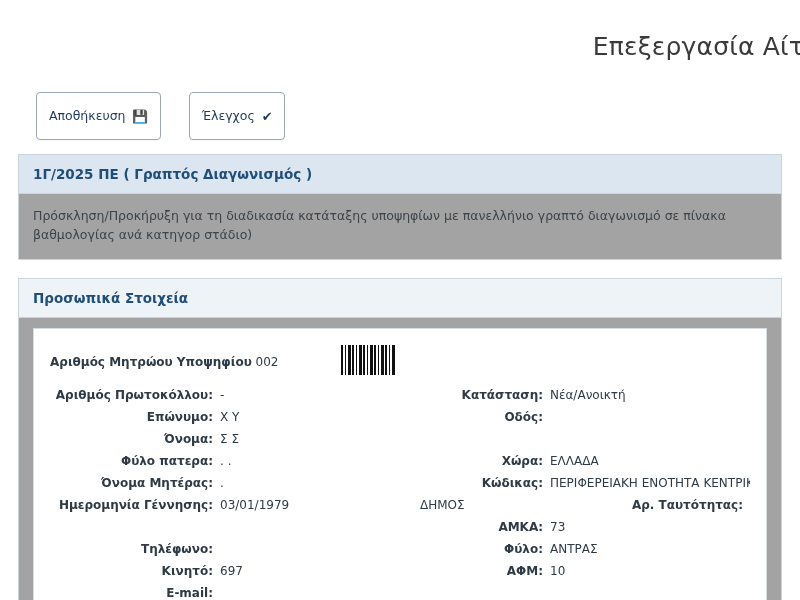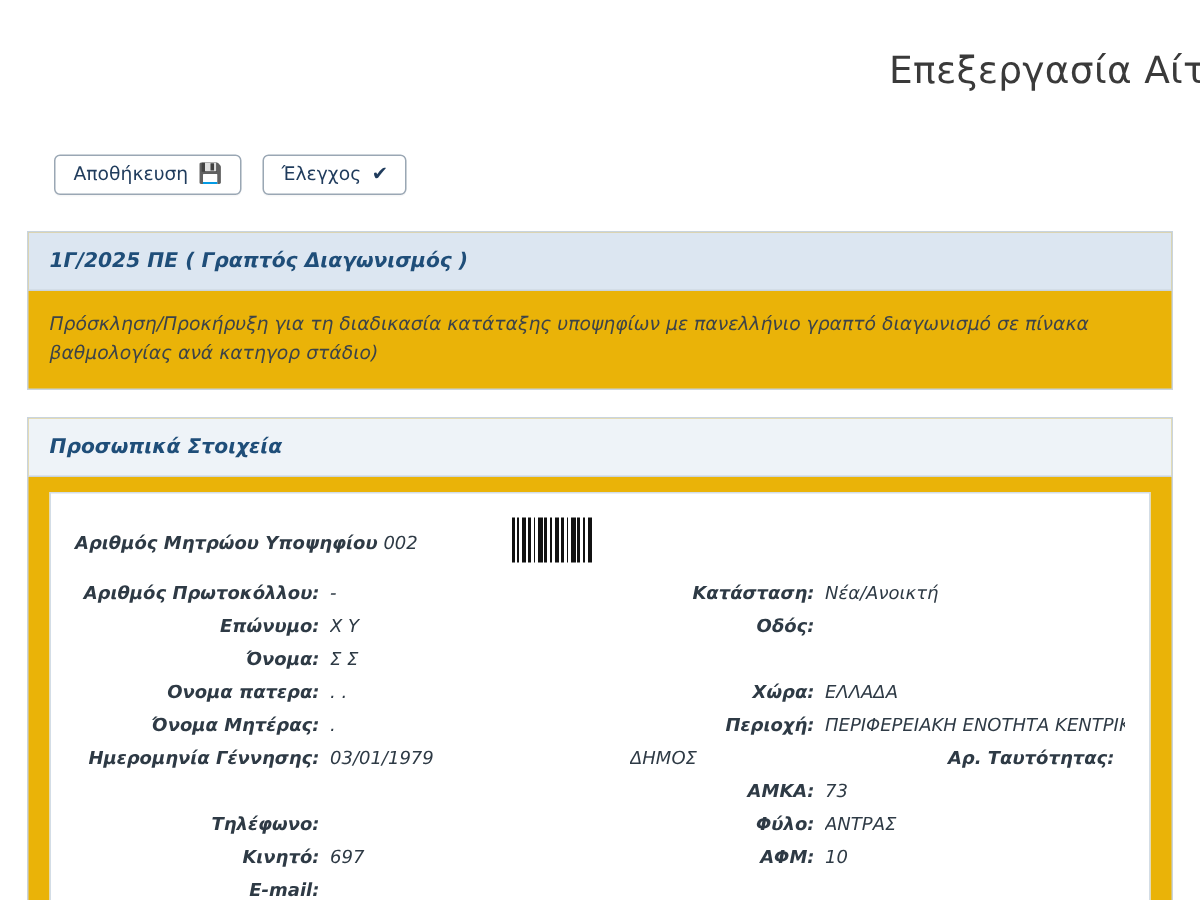--- a/index.html
+++ b/index.html
@@ -33,22 +33,21 @@
     color: #3a3a3a;
     font-weight: 400;
     white-space: nowrap;
     letter-spacing: 0.2px;
     margin-right: -4px;
   }
 
   
   .toolbar {
     display: flex;
-    align-items: center;
-    gap: 14px;
+    gap: 28px;
     padding-left: 36px;
     height: 48px;
     box-sizing: border-box;
   }
   .btn {
     display: inline-flex;
     align-items: center;
     gap: 7px;
     background: #ffffff;
     border: 1px solid #9aa7b4;
@@ -66,23 +65,22 @@
     color: #1f3b5c;
     display: inline-block;
     line-height: 1;
   }
   .btn .lbl { display: inline-block; }
 
   
   .panel {
     margin: 0 18px 0 18px;
     border: 1px solid #c9d4de;
-    background: #eab308;
-    box-sizing: border-box;
-    font-style: italic;
+    background: #a3a3a3;
+    box-sizing: border-box;
   }
   .panel + .panel { margin-top: 18px; }
 
   .panel-head {
     background: #dce6f1;
     border-bottom: 1px solid #c9d4de;
     padding: 11px 14px;
     font-size: 13.5px;
     font-weight: bold;
     color: #1f4e79;
@@ -206,28 +204,28 @@
         <div class="fl">Επώνυμο:</div>
         <div class="fv">Χ                    Υ</div>
         <div class="fl">Οδός:</div>
         <div class="fv"></div>
 
         <div class="fl">Όνομα:</div>
         <div class="fv">Σ            Σ</div>
         <div class="fl"></div>
         <div class="fv"></div>
 
-        <div class="fl">Ονομα πατερα:</div>
+        <div class="fl">Φύλο πατερα:</div>
         <div class="fv">.            .</div>
         <div class="fl">Χώρα:</div>
         <div class="fv">ΕΛΛΑΔΑ</div>
 
         <div class="fl">Όνομα Μητέρας:</div>
         <div class="fv">.</div>
-        <div class="fl">Περιοχή:</div>
+        <div class="fl">Κώδικας:</div>
         <div class="fv">ΠΕΡΙΦΕΡΕΙΑΚΗ ΕΝΟΤΗΤΑ ΚΕΝΤΡΙΚΟΥ ΤΟΜΕΑ ΑΘΗΝΩΝ</div>
 
         <div class="fl">Ημερομηνία Γέννησης:</div>
         <div class="fv">03/01/1979</div>
         <div class="fv">ΔΗΜΟΣ</div>
 
         <div class="fl">Αρ. Ταυτότητας:</div>
         <div class="fv"></div>
         <div class="fv"></div>
 

